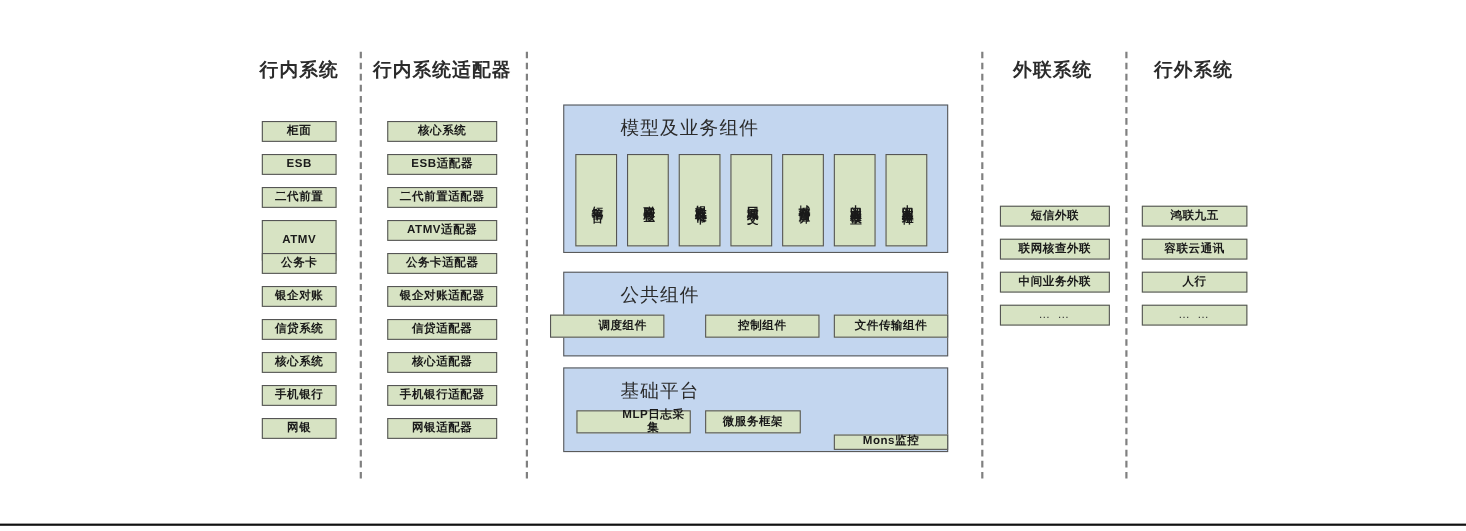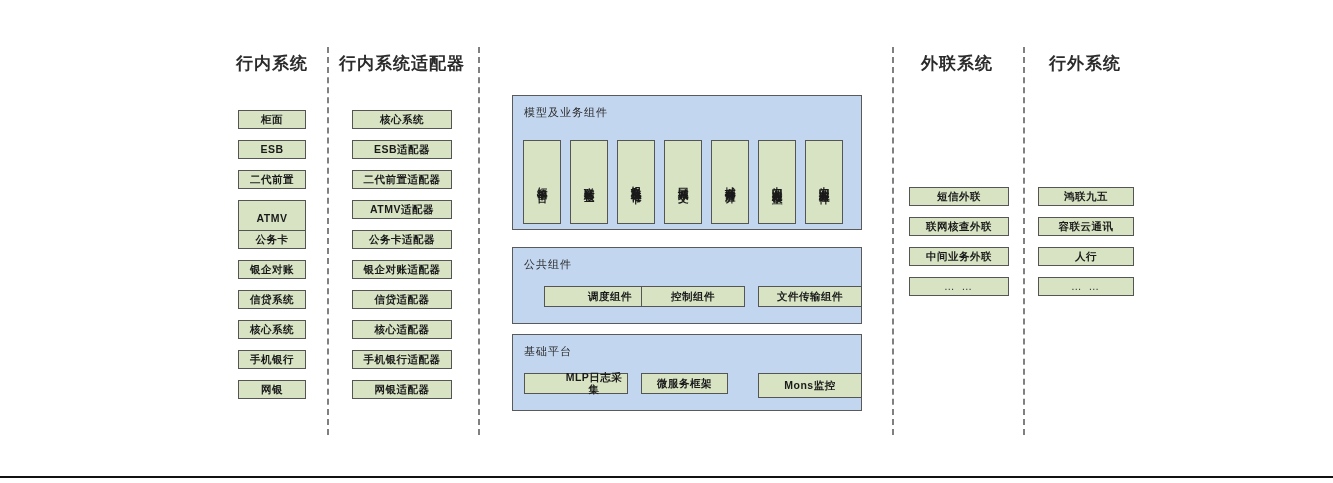--- a/index.html
+++ b/index.html
@@ -69,25 +69,26 @@
 
   
   .panel {
     position: absolute;
     box-sizing: border-box;
     background: #c3d6ef;
     border: 1px solid #5a5a5a;
   }
   .panel-title {
     position: absolute;
-    font-size: 11px;
+    font-size: 17px;
     color: #2b2b2b;
     font-weight: normal;
     letter-spacing: 1px;
     white-space: nowrap;
+    margin-left: 40px;
   }
 
   
   .bottom-rule {
     position: absolute;
     left: 0;
     width: 1333px;
     height: 0;
     border-top: 2px solid #111111;
   }
@@ -136,22 +137,22 @@
     <div class="panel-title" style="left: 524px; top: 105px;">模型及业务组件</div>
     <div class="node vertical" style="left: 523px; top: 140px; width: 38px; height: 84px;">短信平台</div>
     <div class="node vertical" style="left: 570px; top: 140px; width: 38px; height: 84px;">联网核查</div>
     <div class="node vertical" style="left: 617px; top: 140px; width: 38px; height: 84px;">银联及银行卡</div>
     <div class="node vertical" style="left: 664px; top: 140px; width: 38px; height: 84px;">同城票交</div>
     <div class="node vertical" style="left: 711px; top: 140px; width: 38px; height: 84px;">城商行清算</div>
     <div class="node vertical" style="left: 758px; top: 140px; width: 38px; height: 84px;">中间业务模型</div>
     <div class="node vertical" style="left: 805px; top: 140px; width: 38px; height: 84px;">中间业务组件</div>
     <div class="panel" style="left: 512px; top: 247px; width: 350px; height: 77px;"></div>
     <div class="panel-title" style="left: 524px; top: 257px;">公共组件</div>
-    <div class="node" style="left: 544px; top: 286px; width: 104px; height: 21px; padding-left: 28px;">调度组件</div>
+    <div class="node" style="left: 500px; top: 286px; width: 104px; height: 21px; padding-left: 28px;">调度组件</div>
     <div class="node" style="left: 641px; top: 286px; width: 104px; height: 21px;">控制组件</div>
     <div class="node" style="left: 758px; top: 286px; width: 104px; height: 21px;">文件传输组件</div>
     <div class="panel" style="left: 512px; top: 334px; width: 350px; height: 77px;"></div>
     <div class="panel-title" style="left: 524px; top: 344px;">基础平台</div>
     <div class="node" style="left: 524px; top: 373px; width: 104px; height: 21px; padding-left: 36px;">MLP日志采集</div>
     <div class="node" style="left: 641px; top: 373px; width: 87px; height: 21px;">微服务框架</div>
-    <div class="node" style="left: 758px; top: 373px; width: 104px; height: 25px;">Mons监控</div>
+    <div class="node" style="left: 758px; top: 395px; width: 104px; height: 14px;">Mons监控</div>
     <div class="bottom-rule" style="top: 476px;"></div>
   </div>
 
 </body></html>

